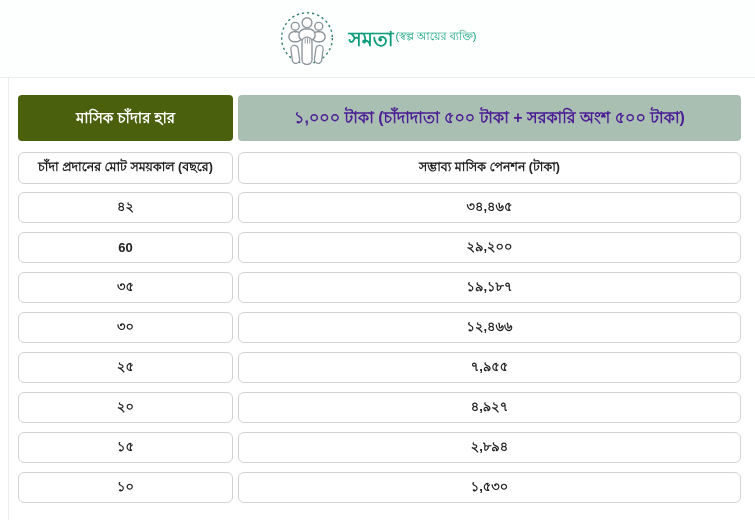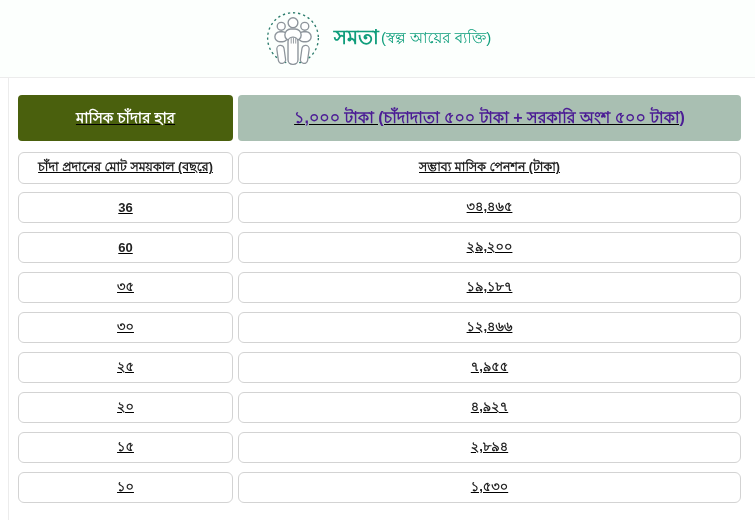--- a/index.html
+++ b/index.html
@@ -20,34 +20,33 @@
     display: flex; align-items: center; gap: 12px;
     cursor: pointer;
   }
   .scheme-logo { width: 58px; height: 60px; }
   .scheme-text { display: flex; flex-direction: row; gap: 2px; }
   .scheme-name {
     font-size: 20px; font-weight: bold; color: #0f9d7b;
     line-height: 1.1;
   }
   .scheme-subtitle {
-    font-size: 15px; color: #12a07e;
+    font-size: 11px; color: #12a07e;
   }
   
   .card {
     margin-left: 8px;
     width: 747px; height: 442px;
     background: #ffffff;
     border-left: 1px solid #ececec;
     padding: 17px 5px 0 9px;
   }
   .trow {
     display: flex; gap: 5px;
     margin-bottom: 9px;
-    text-decoration: underline;
   }
   .cell-left  { width: 215px; flex: 0 0 215px; }
   .cell-right { flex: 1; margin-right: 9px; }
   .cell {
     display: flex; align-items: center; justify-content: center;
     text-align: center;
   }
   
   .rate-row { height: 46px; margin-bottom: 11px; }
   .rate-row .cell { height: 46px; border-radius: 4px; }
@@ -115,21 +114,21 @@
     <div class="cell cell-left rate-label">মাসিক চাঁদার হার</div>
     <div class="cell cell-right rate-value">১,০০০ টাকা (চাঁদাদাতা ৫০০ টাকা + সরকারি অংশ ৫০০ টাকা)</div>
   </div>
 
   <div class="trow hdr-row">
     <div class="cell cell-left white-cell">চাঁদা প্রদানের মোট সময়কাল (বছরে)</div>
     <div class="cell cell-right white-cell">সম্ভাব্য মাসিক পেনশন (টাকা)</div>
   </div>
 
   <div class="trow data-row">
-    <div class="cell cell-left white-cell">36</div>
+    <div class="cell cell-left white-cell">৪২</div>
     <div class="cell cell-right white-cell">৩৪,৪৬৫</div>
   </div>
   <div class="trow data-row">
     <div class="cell cell-left white-cell">60</div>
     <div class="cell cell-right white-cell">২৯,২০০</div>
   </div>
   <div class="trow data-row">
     <div class="cell cell-left white-cell">৩৫</div>
     <div class="cell cell-right white-cell">১৯,১৮৭</div>
   </div>

